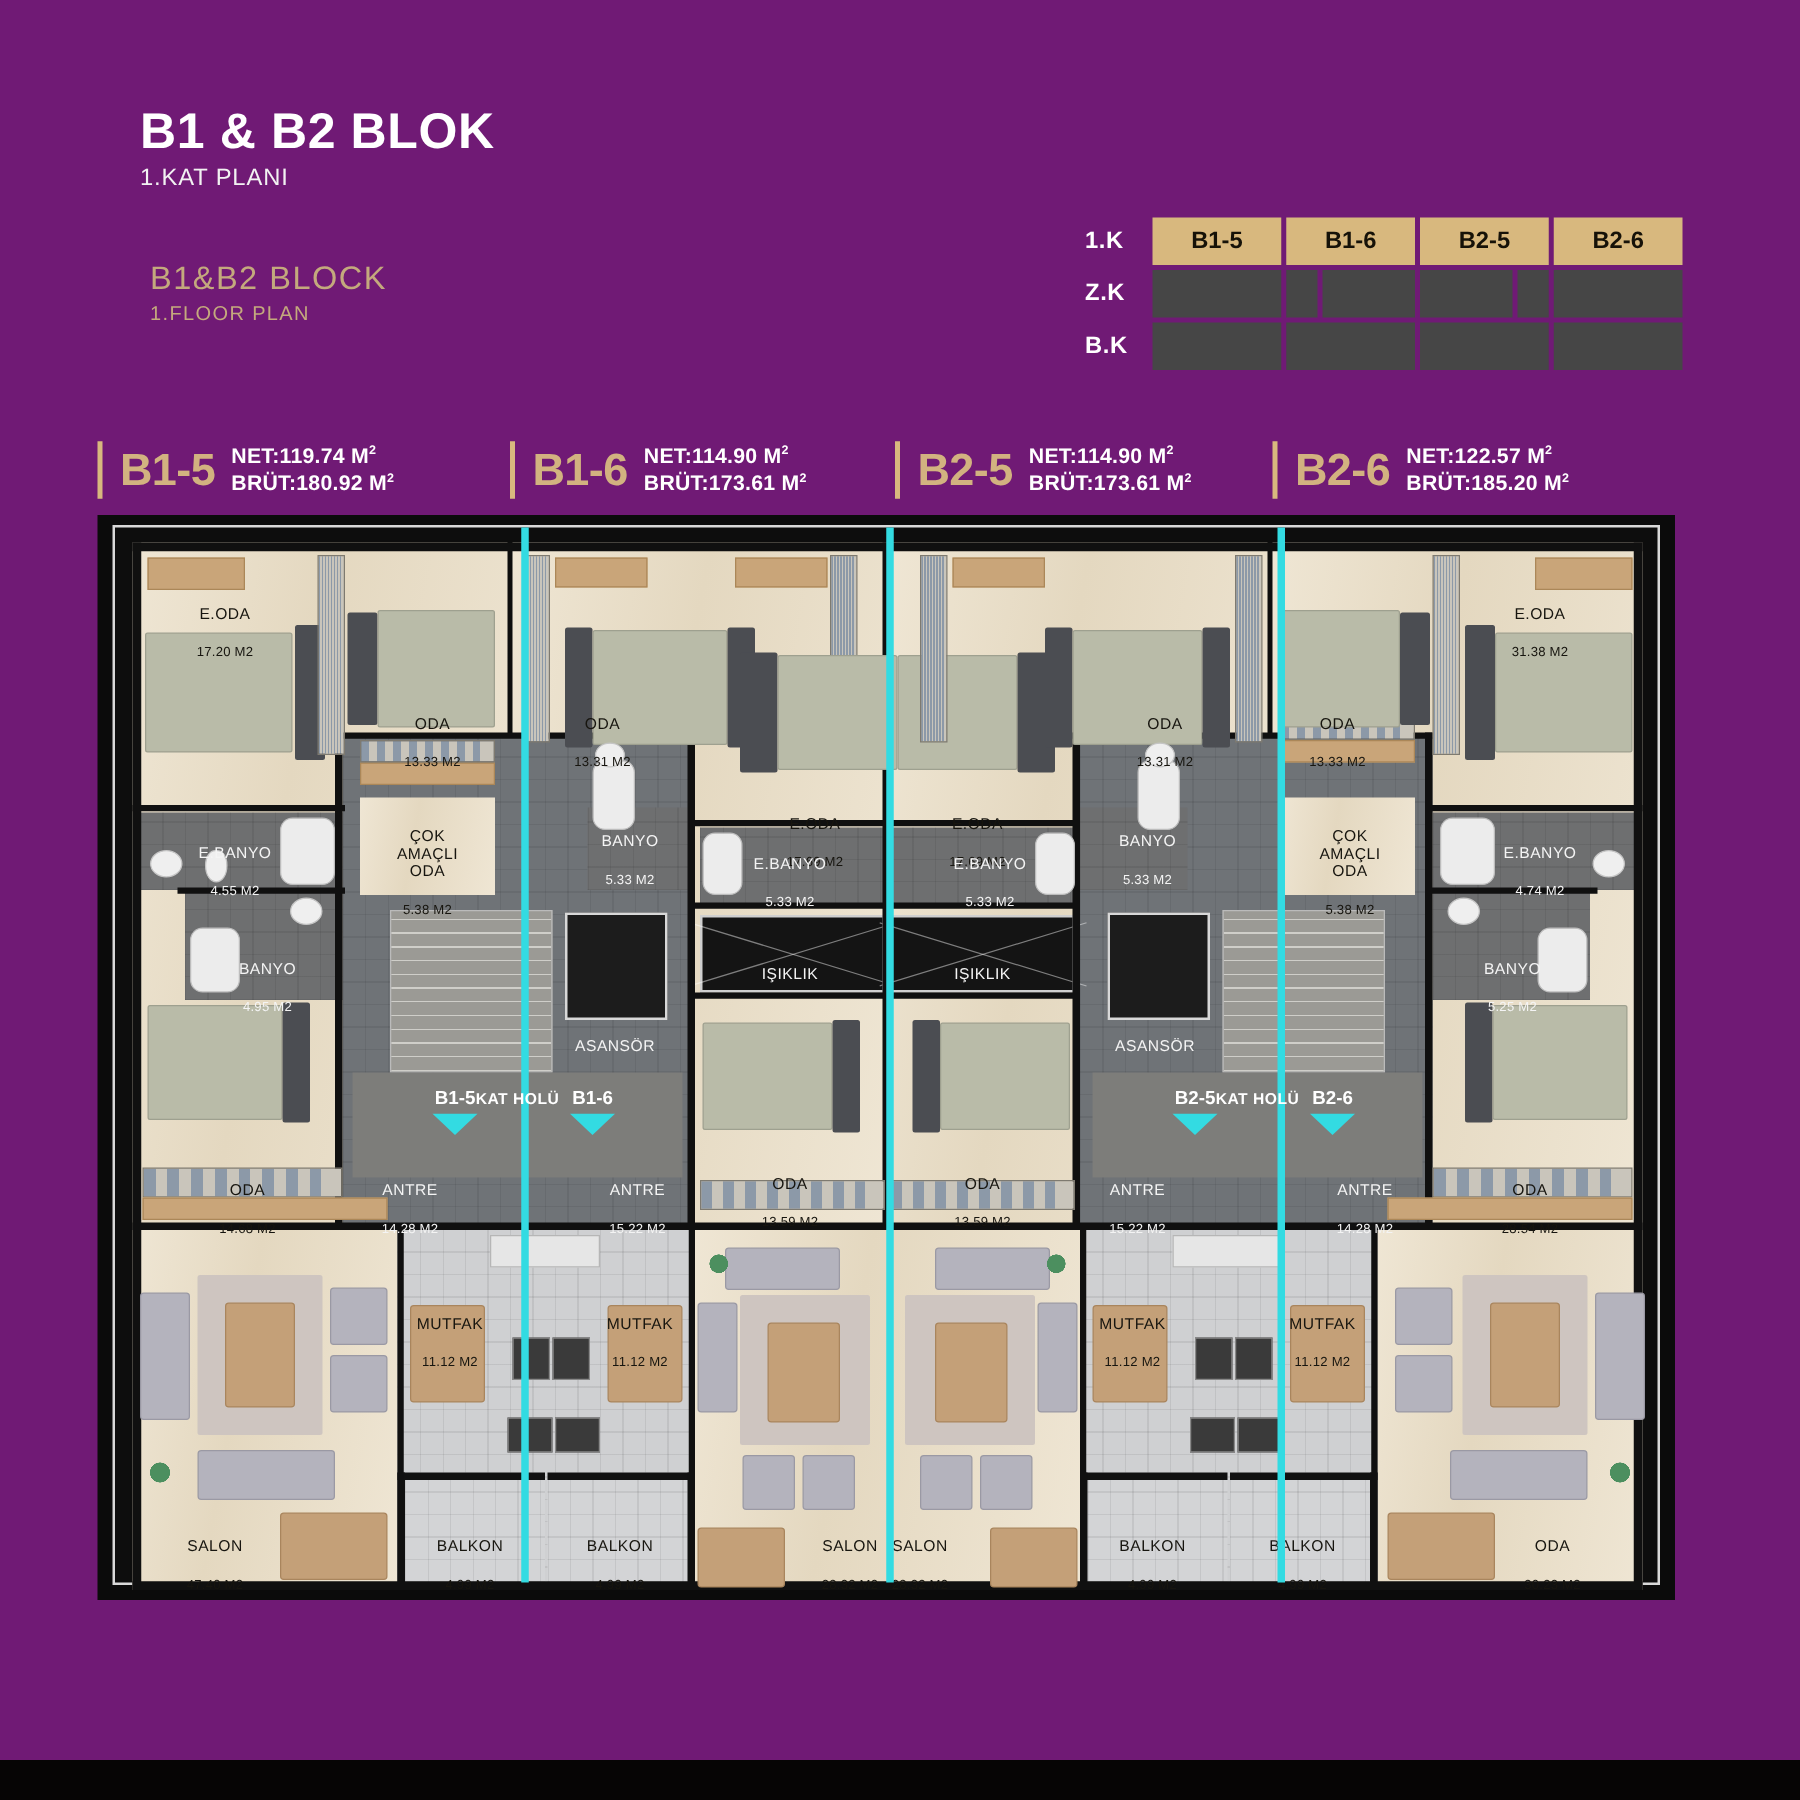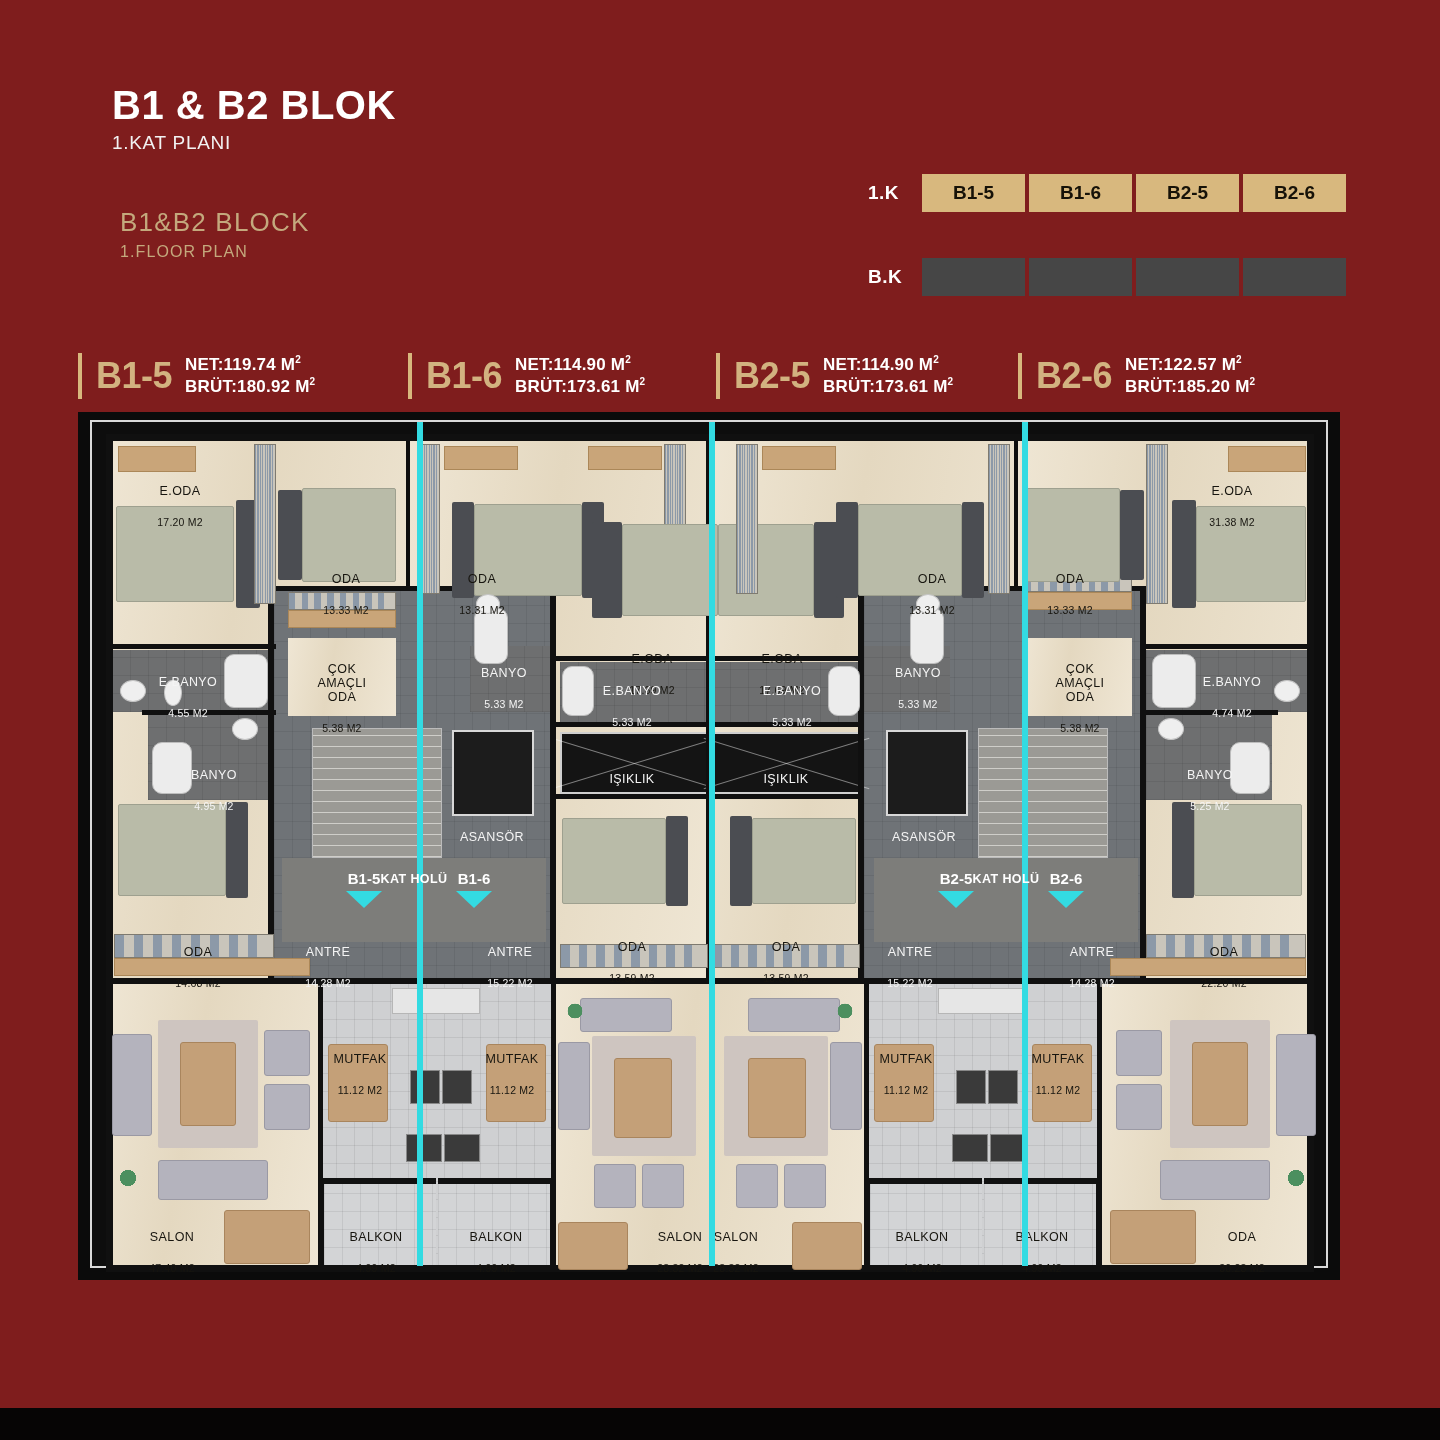--- a/index.html
+++ b/index.html
@@ -2,21 +2,21 @@
 <html><head>
 <meta charset="utf-8">
 <style>
   * { box-sizing: border-box; margin: 0; padding: 0; }
   html, body {
     width: 1440px; height: 1440px;
     background: #060505;
     font-family: "Liberation Sans", sans-serif;
     overflow: hidden;
   }
-  #root { position: relative; width: 1440px; height: 1408px; background: #7f1d1d; }
+  #root { position: relative; width: 1440px; height: 1408px; background: #701a75; }
 
   
   .title-block { position: absolute; left: 112px; top: 84px; }
   .title-main {
     font-size: 40px; font-weight: 800; letter-spacing: 0.5px;
     color: #ffffff; line-height: 1.05;
   }
   .title-sub {
     font-size: 19px; font-weight: 400; color: #f2f2f2;
     letter-spacing: 0.7px; margin-top: 6px;
@@ -169,20 +169,35 @@
     <div class="fk-row" style="top:84px">
       <div class="fk-label">1.K</div>
       <div class="fk-cells">
         <div class="fk-cell gold">B1-5</div>
         <div class="fk-cell gold">B1-6</div>
         <div class="fk-cell gold">B2-5</div>
         <div class="fk-cell gold">B2-6</div>
       </div>
     </div>
 
+    <div class="fk-row" style="top:126px">
+      <div class="fk-label">Z.K</div>
+      <div class="fk-cells">
+        <div class="fk-cell"></div>
+        <div class="fk-cell split">
+            <i style="flex:.34"></i>
+            <i style="flex:1"></i>
+          </div>
+        <div class="fk-cell split">
+            <i style="flex:1"></i>
+            <i style="flex:.34"></i>
+          </div>
+        <div class="fk-cell"></div>
+      </div>
+    </div>
 
     <div class="fk-row" style="top:168px">
       <div class="fk-label">B.K</div>
       <div class="fk-cells">
         <div class="fk-cell"></div>
         <div class="fk-cell"></div>
         <div class="fk-cell"></div>
         <div class="fk-cell"></div>
       </div>
     </div>
@@ -538,21 +553,21 @@
       <div class="rlabel lt" style="left:818px;top:505px;">
         <div class="nm">ANTRE</div>
         <div class="ar">15.22 M2</div>
       </div>
       <div class="rlabel lt" style="left:1000px;top:505px;">
         <div class="nm">ANTRE</div>
         <div class="ar">14.28 M2</div>
       </div>
       <div class="rlabel" style="left:1132px;top:505px;">
         <div class="nm">ODA</div>
-        <div class="ar">22.20 M2</div>
+        <div class="ar">28.54 M2</div>
       </div>
 
       <div class="rlabel" style="left:268px;top:612px;">
         <div class="nm">MUTFAK</div>
         <div class="ar">11.12 M2</div>
       </div>
       <div class="rlabel" style="left:420px;top:612px;">
         <div class="nm">MUTFAK</div>
         <div class="ar">11.12 M2</div>
       </div>

